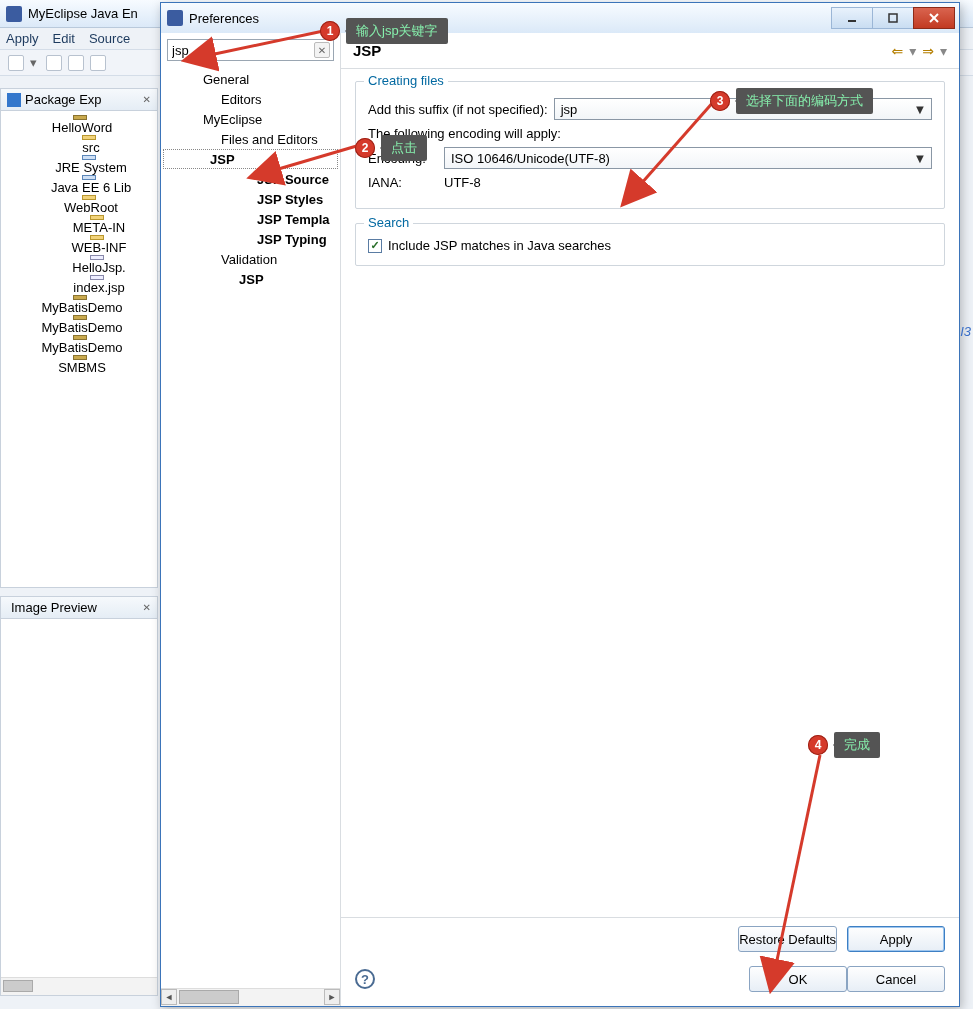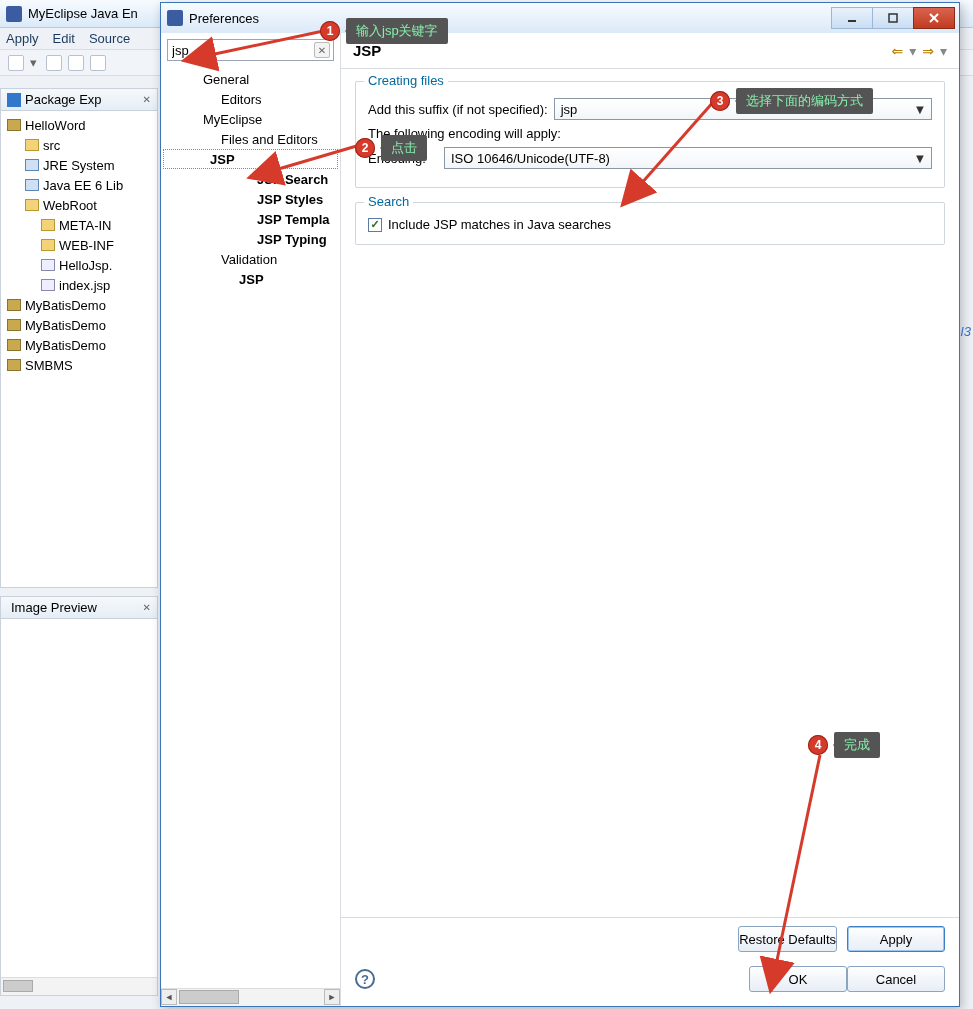--- a/index.html
+++ b/index.html
@@ -10,21 +10,21 @@
 .eclipse-title { height:28px; background:linear-gradient(#f7fbff,#dbe9f8); border-bottom:1px solid #b9c9db; display:flex; align-items:center; padding-left:6px; gap:6px; }
 .eclipse-title .ico { width:16px; height:16px; background:#3b5ca0; border-radius:2px; display:inline-block; }
 .eclipse-menu { height:22px; background:#eef2f7; display:flex; align-items:center; padding-left:6px; gap:14px; color:#1d3a5e; border-bottom:1px solid #d4dde8; }
 .eclipse-tool { height:26px; background:#f1f4f9; border-bottom:1px solid #d4dde8; display:flex; align-items:center; padding-left:8px; gap:6px; color:#666; }
 .eclipse-tool .tb-ic{width:16px;height:16px;display:inline-block;border:1px solid #b8c2cf;background:#fff;border-radius:2px;}
 
 .pkg-view { position:absolute; left:0; top:88px; width:158px; height:500px; background:#fff; border:1px solid #c8d1dc; }
 .pkg-view .hdr{background:linear-gradient(#f6f9fc,#e5edf5);height:22px;border-bottom:1px solid #c8d1dc;display:flex;align-items:center;padding:0 6px;gap:4px;}
 .pkg-view .hdr .ic{width:14px;height:14px;background:#37c;}  
 .pkg-view .tree{padding:4px 0;}
-.tree-row{display:flex;align-items:center;height:20px;padding-left:6px;white-space:nowrap;overflow:hidden;}
+.tree-row{display:flex;align-items:center;height:20px;padding-left:6px;white-space:nowrap;overflow:hidden;flex-direction:column;}
 .tree-row .fold-ic{width:14px;height:12px;display:inline-block;margin-right:4px;}
 .ic-proj{background:#c9a94e;border:1px solid #8a7330;}
 .ic-fold{background:#f2d37a;border:1px solid #b9972f;}
 .ic-lib{background:#cfe0f5;border:1px solid #5b86b8;}
 .ic-file{background:#eef;border:1px solid #88a;}
 .ind1{padding-left:24px;} .ind2{padding-left:40px;}
 
 .img-view{position:absolute;left:0;top:596px;width:158px;height:400px;background:#fff;border:1px solid #c8d1dc;}
 .img-view .hdr{background:linear-gradient(#f6f9fc,#e5edf5);height:22px;border-bottom:1px solid #c8d1dc;display:flex;align-items:center;padding:0 6px;gap:4px;}
 .img-view .sb{position:absolute;bottom:0;left:0;right:0;height:18px;background:#f3f3f3;border-top:1px solid #ddd;}
@@ -217,21 +217,21 @@
       <div class="filter-wrap">
         <input class="filter" value="jsp" style="">
         <div class="filter-x">✕</div>
       </div>
       <div class="ptree" id="pref-tree">
           <div class="pt-row pt0">General</div>
           <div class="pt-row pt1">Editors</div>
           <div class="pt-row pt0">MyEclipse</div>
           <div class="pt-row pt1">Files and Editors</div>
           <div class="pt-row pt2 b sel">JSP</div>
-          <div class="pt-row pt3 b">JSP Search</div>
+          <div class="pt-row pt3 b">JSP Source</div>
           <div class="pt-row pt3 b">JSP Styles</div>
           <div class="pt-row pt3 b">JSP Templa</div>
           <div class="pt-row pt3 b">JSP Typing</div>
           <div class="pt-row pt1">Validation</div>
           <div class="pt-row pt2 b">JSP</div>
         </div>
       <div class="sb">
         <div class="lar">◄</div>
         <div class="thumb"></div>
         <div class="rar">►</div>
@@ -262,20 +262,24 @@
           <div class="frow">
               <label>The following encoding will apply:</label>
             </div>
           <div class="frow">
             <label style="width:70px">Encoding:</label>
             <div class="combo">
               <span>ISO 10646/Unicode(UTF-8)</span>
               <span class="arr">▼</span>
             </div>
           </div>
+          <div class="frow">
+            <label style="width:70px">IANA:</label>
+            <span class="static-val">UTF-8</span>
+          </div>
         </div>
 
         <div class="group">
           <span class="legend">Search</span>
           <div class="chk">
             <span class="box">✓</span>
             <span>Include JSP matches in Java searches</span>
           </div>
         </div>
       </div>

